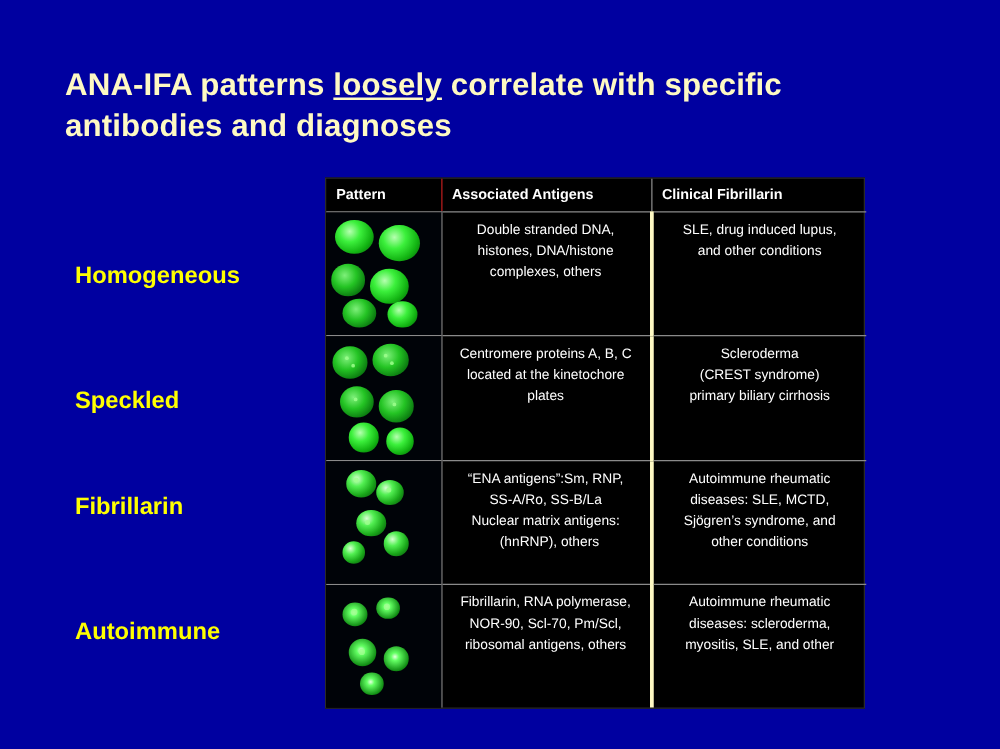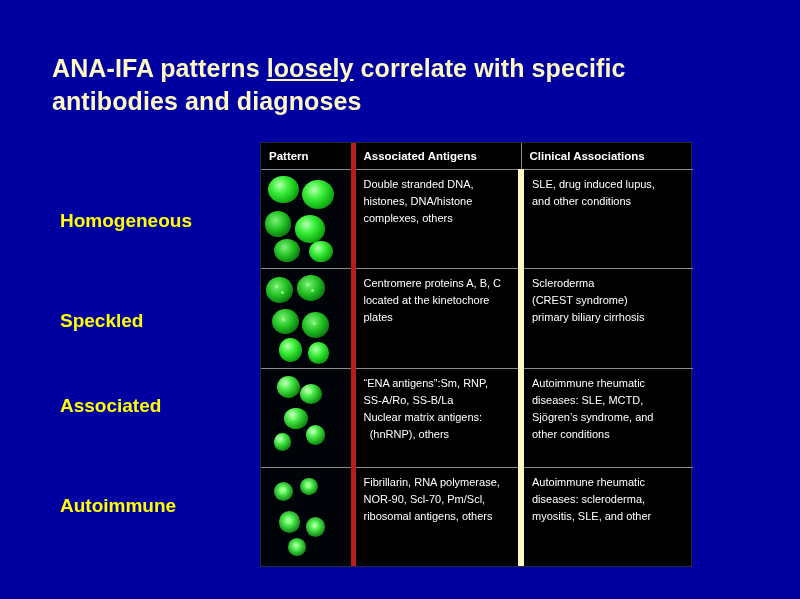--- a/index.html
+++ b/index.html
@@ -81,33 +81,33 @@
     box-sizing: border-box;
   }
   table.ana th {
     font-size: 11.5px;
     font-weight: bold;
     padding-top: 7px;
     padding-bottom: 7px;
     border-bottom: 1px solid #8a8a8a;
   }
   .col-pattern { width: 92px; }
-  .col-antigens { width: 168px; border-left: 5px solid #b91c1c; }
+  .col-antigens { width: 168px; border-left: 1px solid #b91c1c; }
   .col-clinical { width: 172px; border-left: 1px solid #8a8a8a; }
 
   table.ana td {
     font-size: 11px;
     line-height: 1.55;
     border-top: 1px solid #8a8a8a;
   }
   table.ana tr.data-row:first-of-type td {
     border-top: none;
   }
-  table.ana td.cell-antigens { border-left: 1px solid #8a8a8a; }
-  table.ana td.cell-clinical { border-left: 6px solid #fef9c3; }
+  table.ana td.cell-antigens { border-left: 1px solid #8a8a8a; text-align: center; }
+  table.ana td.cell-clinical { border-left: 3px solid #fef9c3; text-align: center; }
   table.ana td.cell-image {
     padding: 0;
     background: #000;
   }
   .cell-text-line { white-space: pre-wrap; }
 
   
   .micro {
     position: relative;
     width: 100%;
@@ -143,36 +143,36 @@
 
 <div class="slide">
 
   <div class="slide-title">
     <span>ANA-IFA patterns </span><span class="underline">loosely</span><span> correlate with specific antibodies and diagnoses</span>
   </div>
 
   <div class="row-labels">
     <div class="row-label r0">Homogeneous</div>
     <div class="row-label r1">Speckled</div>
-    <div class="row-label r2">Associated</div>
+    <div class="row-label r2">Fibrillarin</div>
     <div class="row-label r3">Autoimmune</div>
   </div>
 
   <div class="table-wrap">
     <table class="ana">
       <colgroup>
         <col class="col-pattern">
         <col class="col-antigens">
         <col class="col-clinical">
       </colgroup>
       <thead>
         <tr>
           <th class="col-pattern">Pattern</th>
           <th class="col-antigens">Associated Antigens</th>
-          <th class="col-clinical">Clinical Associations</th>
+          <th class="col-clinical">Clinical Fibrillarin</th>
         </tr>
       </thead>
       <tbody>
         <tr class="data-row">
           <td class="cell-image">
             <div class="micro">
               <div class="blob" style="left:8%;top:6%;width:34%;height:28%;"></div>
               <div class="blob" style="left:46%;top:10%;width:36%;height:30%;"></div>
               <div class="blob dim" style="left:4%;top:42%;width:30%;height:26%;"></div>
               <div class="blob" style="left:38%;top:46%;width:34%;height:28%;"></div>

